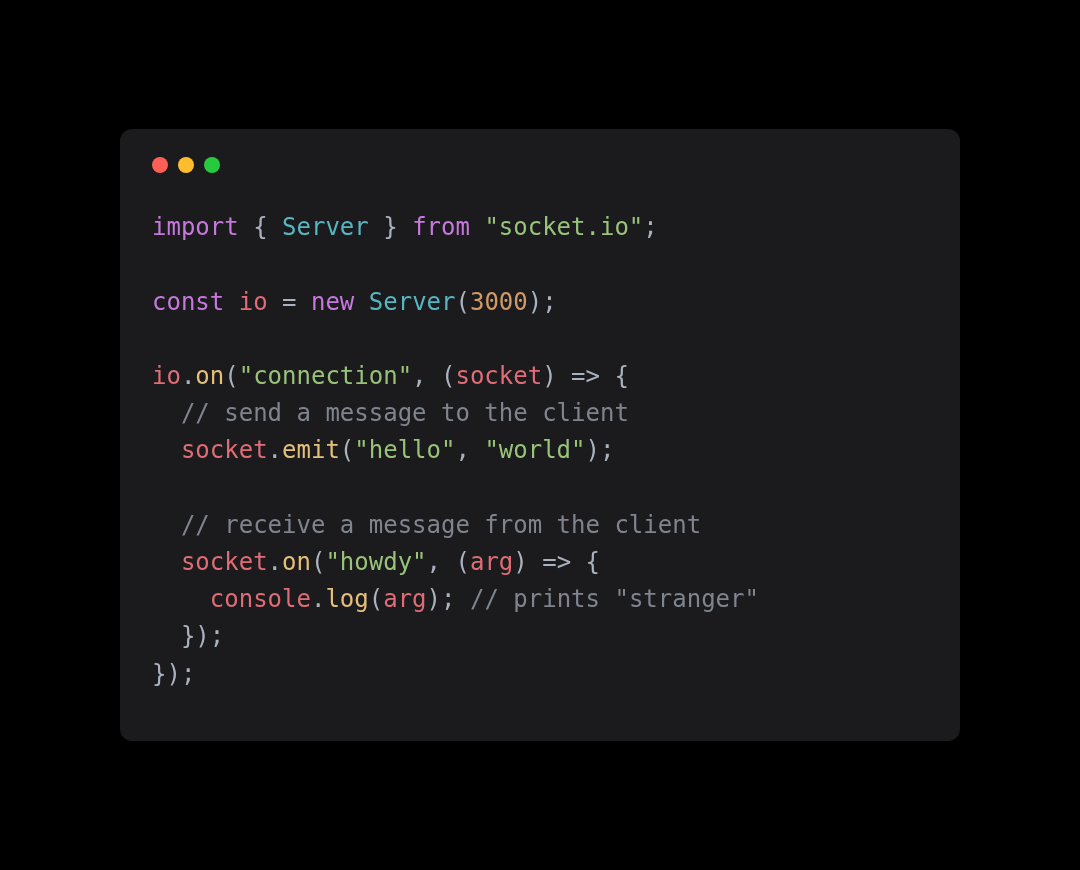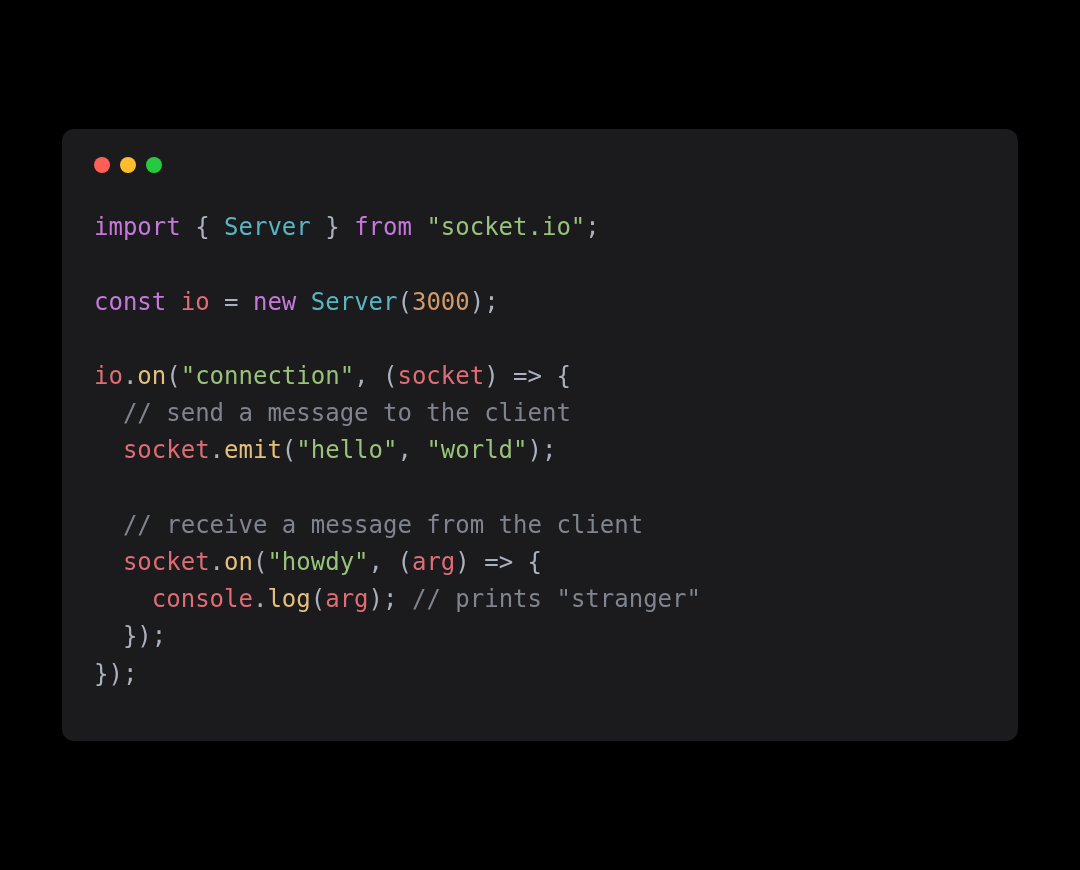--- a/index.html
+++ b/index.html
@@ -6,21 +6,21 @@
   body {
     width: 1080px;
     height: 870px;
     background: #000;
     display: flex;
     align-items: center;
     justify-content: center;
     font-family: ui-monospace, "SF Mono", Menlo, Monaco, Consolas, monospace;
   }
   .window {
-    width: 956px;
+    width: 840px;
     background: #1b1b1d;
     border-radius: 12px;
     padding: 28px 32px 48px 32px;
     box-shadow: 0 10px 40px rgba(0,0,0,0.5);
   }
   .titlebar {
     display: flex;
     gap: 10px;
     margin-bottom: 36px;
   }

